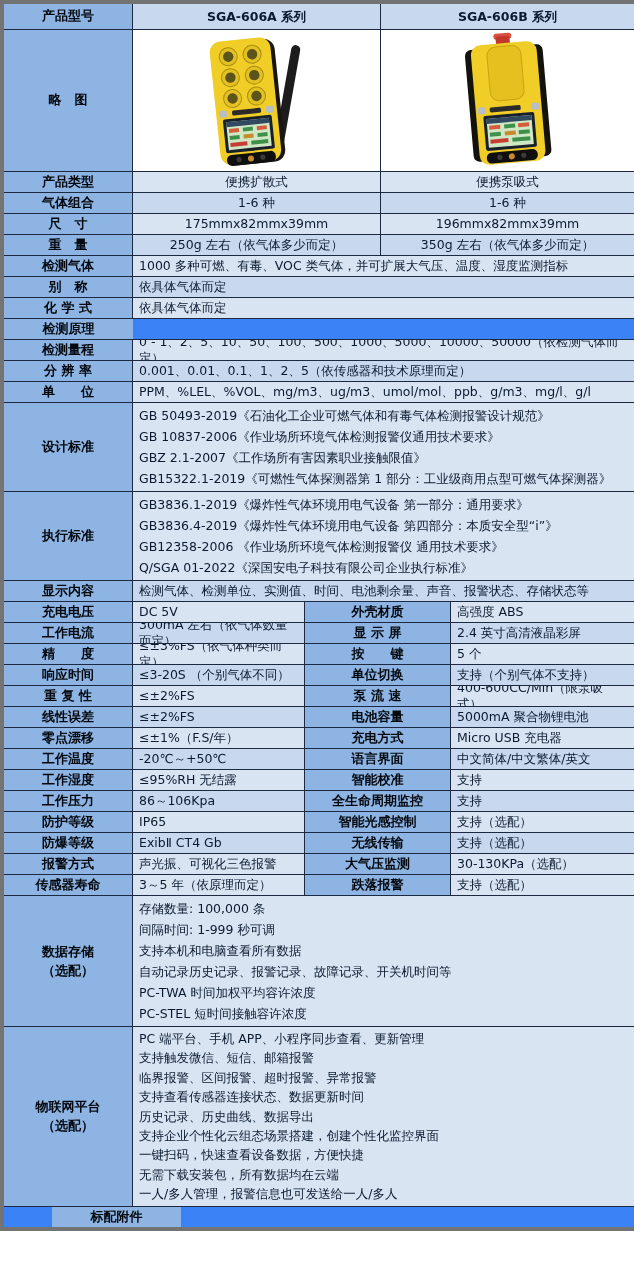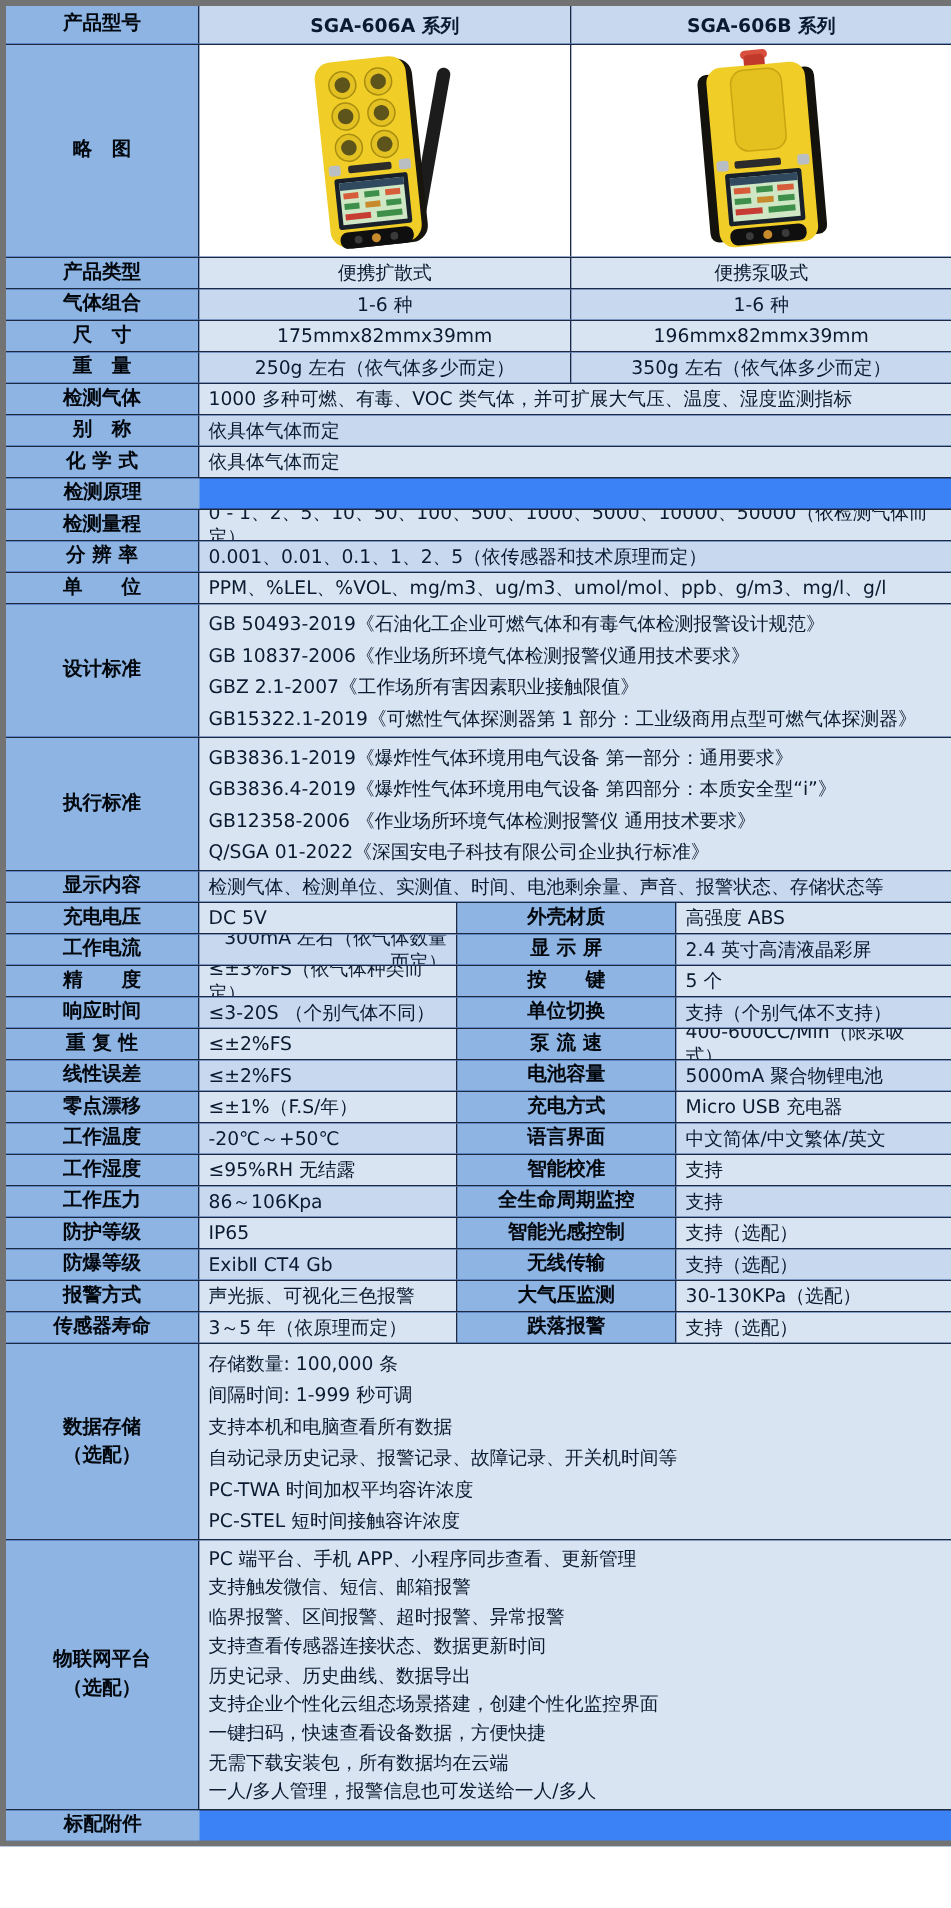--- a/index.html
+++ b/index.html
@@ -1,31 +1,31 @@
 <!DOCTYPE html>
 <html><head>
 <meta charset="utf-8">
 <style>
   html,body{margin:0;padding:0;background:#ffffff;font-family:"DejaVu Sans","Liberation Sans",sans-serif;color:#0a1a30;}
   .wrap{width:634px;box-sizing:border-box;}
   .table{width:630px;border:4px solid #737373;background:#3b82f6;}
   .row{display:grid;border-bottom:1px solid #1c2940;}
-  .row:last-child{border-bottom:none;}
+  .row:last-child{border-bottom:none;padding-left:48px;}
   .g3{grid-template-columns:129px 248px 1fr;}
   .g2{grid-template-columns:129px 1fr;}
   .g4{grid-template-columns:129px 172px 146px 1fr;}
   .cell{border-right:1px solid #1c2940;display:flex;align-items:center;justify-content:center;
         padding:1px 6px;box-sizing:border-box;font-size:12.5px;overflow:hidden;line-height:1.25;}
   .cell:last-child{border-right:none;}
   .lab{background:#8db4e2;font-weight:bold;font-size:13px;text-align:center;color:#03080f;}
   .val{justify-content:flex-start;text-align:left;}
   .ctr{justify-content:center;text-align:center;}
   .bold{font-weight:bold;}
   .L{background:#d9e4f2;}
-  .D{background:#c8d8ee;text-align:right;}
+  .D{background:#c8d8ee;}
   .white{background:#ffffff;}
   .h-head{height:25px;}
   .h1{height:20px;}
   .h2{height:43px;}
   .sketch{height:141px;}
   .lines{flex-direction:column;align-items:flex-start;justify-content:center;padding:2px 6px;}
   .lines > div{line-height:21px;}
   .lines.tight > div{line-height:19.4px;}
   .lab.stack{flex-direction:column;line-height:19px;}
   .imgcell{padding:0;}

